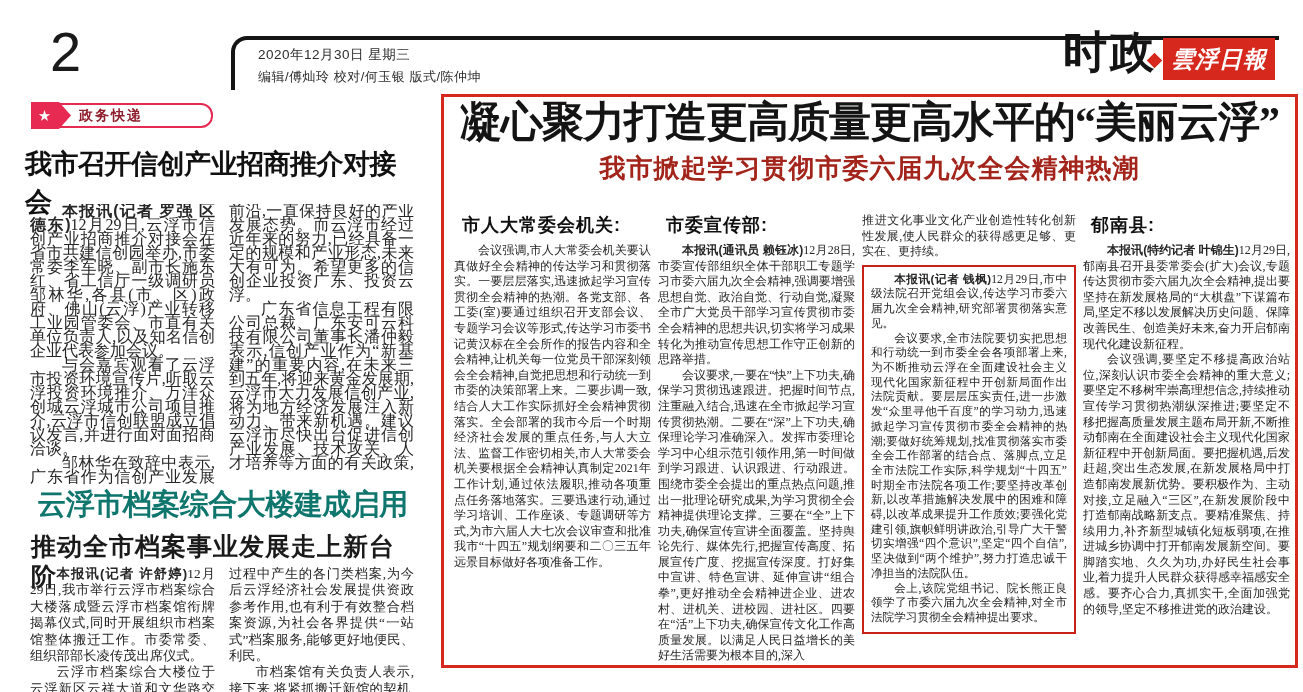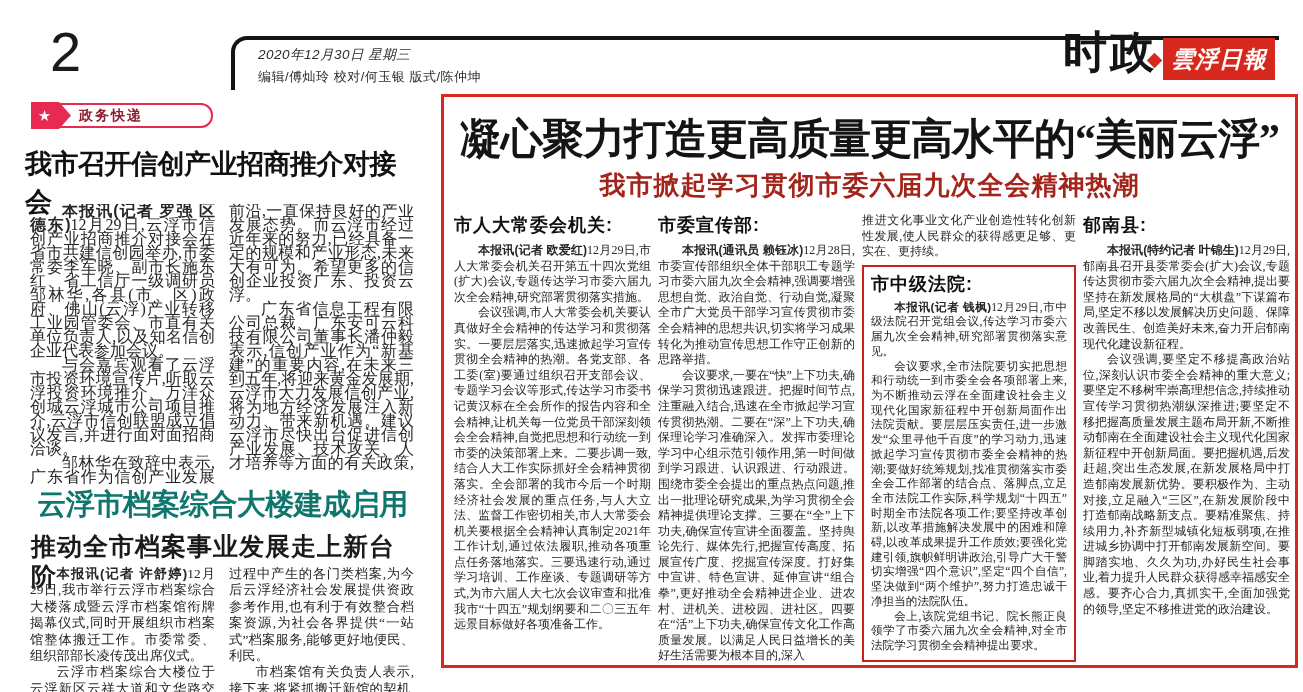--- a/index.html
+++ b/index.html
@@ -4,21 +4,21 @@
 <style>
   html,body{margin:0;padding:0;background:#e8e8e8;}
   .page{position:relative;width:1303px;height:692px;background:#ffffff;overflow:hidden;
         font-family:"Liberation Serif","DejaVu Serif",serif;color:#262626;}
   
   .pnum{position:absolute;left:50px;top:24px;font-family:"Liberation Sans","DejaVu Sans",sans-serif;
         font-size:56px;font-weight:500;color:#1a1a1a;line-height:1;}
   .corner{position:absolute;left:231px;top:36px;width:1044px;height:50px;
           border-top:4px solid #141414;border-left:4px solid #141414;border-top-left-radius:16px;}
   .dateline{position:absolute;left:258px;top:46px;font-family:"Liberation Sans","DejaVu Sans",sans-serif;color:#2d2d2d;}
-  .dateline .d1{font-size:13.5px;letter-spacing:.5px;font-style:italic;}
+  .dateline .d1{font-size:13.5px;letter-spacing:.5px;}
   .dateline .d2{font-size:13px;margin-top:4px;letter-spacing:.5px;}
   .sec{position:absolute;left:1063px;top:28px;font-family:"Liberation Sans","DejaVu Sans",sans-serif;
        font-size:44px;font-weight:800;color:#141414;letter-spacing:3px;line-height:1.1;}
   .dia{position:absolute;left:1149px;top:55px;width:11px;height:11px;background:#d7281d;transform:rotate(45deg);}
   .mast{position:absolute;left:1163px;top:38px;width:112px;height:42px;background:#d7281d;
         display:flex;align-items:center;justify-content:center;color:#fff;
         font-style:italic;font-weight:700;font-size:23px;letter-spacing:1px;}
   
   .aside{position:absolute;left:25px;top:100px;width:395px;height:592px;}
   .badge{position:absolute;left:8px;top:3px;width:176px;height:21px;border:2px solid #e62a52;border-radius:12px;}
@@ -36,30 +36,30 @@
       column-count:2;column-gap:14px;font-size:16px;line-height:14px;}
   .t2{position:absolute;left:0;top:386px;width:395px;margin:0;text-align:center;
       font-size:29px;font-weight:900;color:#0f766e;letter-spacing:-.5px;line-height:1.3;}
   .st2{position:absolute;left:6px;top:432px;margin:0;font-size:25px;font-weight:700;color:#1a1a1a;
        letter-spacing:1px;line-height:1.2;}
   .b2{position:absolute;left:5px;top:466px;width:384px;height:128px;overflow:hidden;display:flex;gap:14px;}
   .b2 .c{width:185px;font-size:13.3px;line-height:16.4px;}
   
   .mainbox{position:absolute;left:441px;top:94px;width:851px;height:568px;border:3px solid #d7281d;
            background:#fff;}
-  .hl{margin:18px 4px 0;text-align:center;font-size:42px;font-weight:900;color:#141414;
+  .hl{margin:1px 4px 0;text-align:center;font-size:42px;font-weight:900;color:#141414;
       letter-spacing:-1px;line-height:1.15;white-space:nowrap;}
   .sh{margin:5px 0 0;text-align:center;font-size:26px;font-weight:800;color:#a3241b;letter-spacing:1px;}
   .cols{position:absolute;left:10px;top:116px;display:flex;gap:7px;}
   .mc{overflow:hidden;}
   .mc1,.mc2{width:197px;height:455px;}
   .mc3{width:214px;}
   .mc4{width:207px;height:455px;}
   .mh{font-family:"Liberation Sans","DejaVu Sans",sans-serif;font-size:18px;font-weight:800;
-      color:#101010;margin:0 0 6px;letter-spacing:1px;}
+      color:#101010;margin:0 8px 6px;letter-spacing:1px;}
   .mc p{margin:0;text-indent:2em;text-align:justify;font-size:12px;line-height:15.6px;}
   .mc p.ni{text-indent:0;}
   .mc b{font-family:"Liberation Sans","DejaVu Sans",sans-serif;font-weight:700;}
   .ibox{margin-top:5px;border:2px solid #c92119;padding:5px 7px 6px;}
   .ibox .mh{margin-bottom:4px;}
   .ibox p{font-size:11.6px;line-height:14.7px;}
 </style>
 </head>
 <body>
 
@@ -103,37 +103,35 @@
     </div>
   </div>
 
   <div class="mainbox">
     <h1 class="hl">凝心聚力打造更高质量更高水平的“美丽云浮”</h1>
     <h2 class="sh">我市掀起学习贯彻市委六届九次全会精神热潮</h2>
     <div class="cols">
       <div class="mc mc1">
         <div class="mh">市人大常委会机关:</div>
         <div>
-            <p><b>本报讯(记者 欧爱红)</b>12月29日,市人大常委会机关召开第五十四次党组(扩大)会议,专题传达学习市委六届九次全会精神,研究部署贯彻落实措施。</p>
             <p>会议强调,市人大常委会机关要认真做好全会精神的传达学习和贯彻落实。一要层层落实,迅速掀起学习宣传贯彻全会精神的热潮。各党支部、各工委(室)要通过组织召开支部会议、专题学习会议等形式,传达学习市委书记黄汉标在全会所作的报告内容和全会精神,让机关每一位党员干部深刻领会全会精神,自觉把思想和行动统一到市委的决策部署上来。二要步调一致,结合人大工作实际抓好全会精神贯彻落实。全会部署的我市今后一个时期经济社会发展的重点任务,与人大立法、监督工作密切相关,市人大常委会机关要根据全会精神认真制定2021年工作计划,通过依法履职,推动各项重点任务落地落实。三要迅速行动,通过学习培训、工作座谈、专题调研等方式,为市六届人大七次会议审查和批准我市“十四五”规划纲要和二〇三五年远景目标做好各项准备工作。</p>
           </div>
       </div>
       <div class="mc mc2">
         <div class="mh">市委宣传部:</div>
         <div>
             <p><b>本报讯(通讯员 赖钰冰)</b>12月28日,市委宣传部组织全体干部职工专题学习市委六届九次全会精神,强调要增强思想自觉、政治自觉、行动自觉,凝聚全市广大党员干部学习宣传贯彻市委全会精神的思想共识,切实将学习成果转化为推动宣传思想工作守正创新的思路举措。</p>
             <p>会议要求,一要在“快”上下功夫,确保学习贯彻迅速跟进。把握时间节点,注重融入结合,迅速在全市掀起学习宣传贯彻热潮。二要在“深”上下功夫,确保理论学习准确深入。发挥市委理论学习中心组示范引领作用,第一时间做到学习跟进、认识跟进、行动跟进。围绕市委全会提出的重点热点问题,推出一批理论研究成果,为学习贯彻全会精神提供理论支撑。三要在“全”上下功夫,确保宣传宣讲全面覆盖。坚持舆论先行、媒体先行,把握宣传高度、拓展宣传广度、挖掘宣传深度。打好集中宣讲、特色宣讲、延伸宣讲“组合拳”,更好推动全会精神进企业、进农村、进机关、进校园、进社区。四要在“活”上下功夫,确保宣传文化工作高质量发展。以满足人民日益增长的美好生活需要为根本目的,深入</p>
           </div>
       </div>
       <div class="mc mc3">
         <div>
             <p class="ni">推进文化事业文化产业创造性转化创新性发展,使人民群众的获得感更足够、更实在、更持续。</p>
           </div>
         <div class="ibox">
-          <div class="mh">市中级法院:</div>
           <div>
               <p><b>本报讯(记者 钱枫)</b>12月29日,市中级法院召开党组会议,传达学习市委六届九次全会精神,研究部署贯彻落实意见。</p>
               <p>会议要求,全市法院要切实把思想和行动统一到市委全会各项部署上来,为不断推动云浮在全面建设社会主义现代化国家新征程中开创新局面作出法院贡献。要层层压实责任,进一步激发“众里寻他千百度”的学习动力,迅速掀起学习宣传贯彻市委全会精神的热潮;要做好统筹规划,找准贯彻落实市委全会工作部署的结合点、落脚点,立足全市法院工作实际,科学规划“十四五”时期全市法院各项工作;要坚持改革创新,以改革措施解决发展中的困难和障碍,以改革成果提升工作质效;要强化党建引领,旗帜鲜明讲政治,引导广大干警切实增强“四个意识”,坚定“四个自信”,坚决做到“两个维护”,努力打造忠诚干净担当的法院队伍。</p>
               <p>会上,该院党组书记、院长熊正良领学了市委六届九次全会精神,对全市法院学习贯彻全会精神提出要求。</p>
             </div>
         </div>
       </div>
       <div class="mc mc4">
         <div class="mh">郁南县:</div>
         <div>

